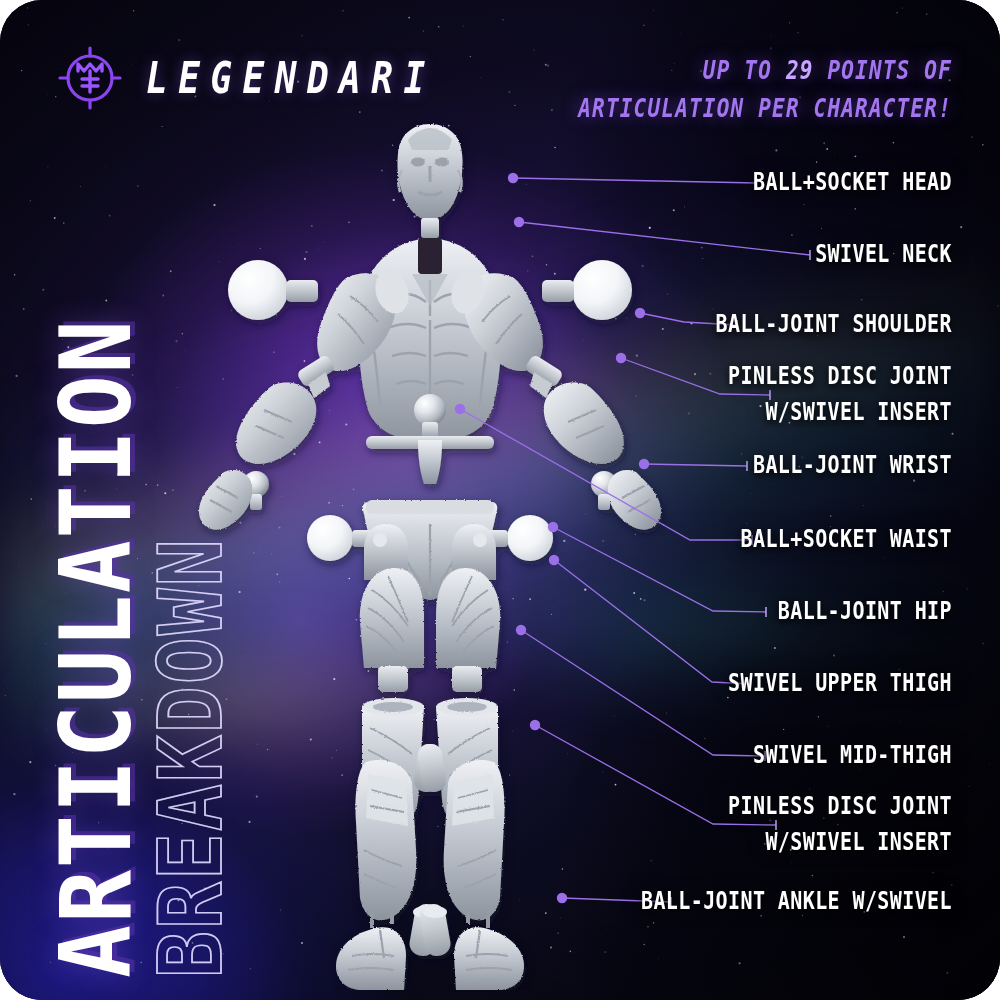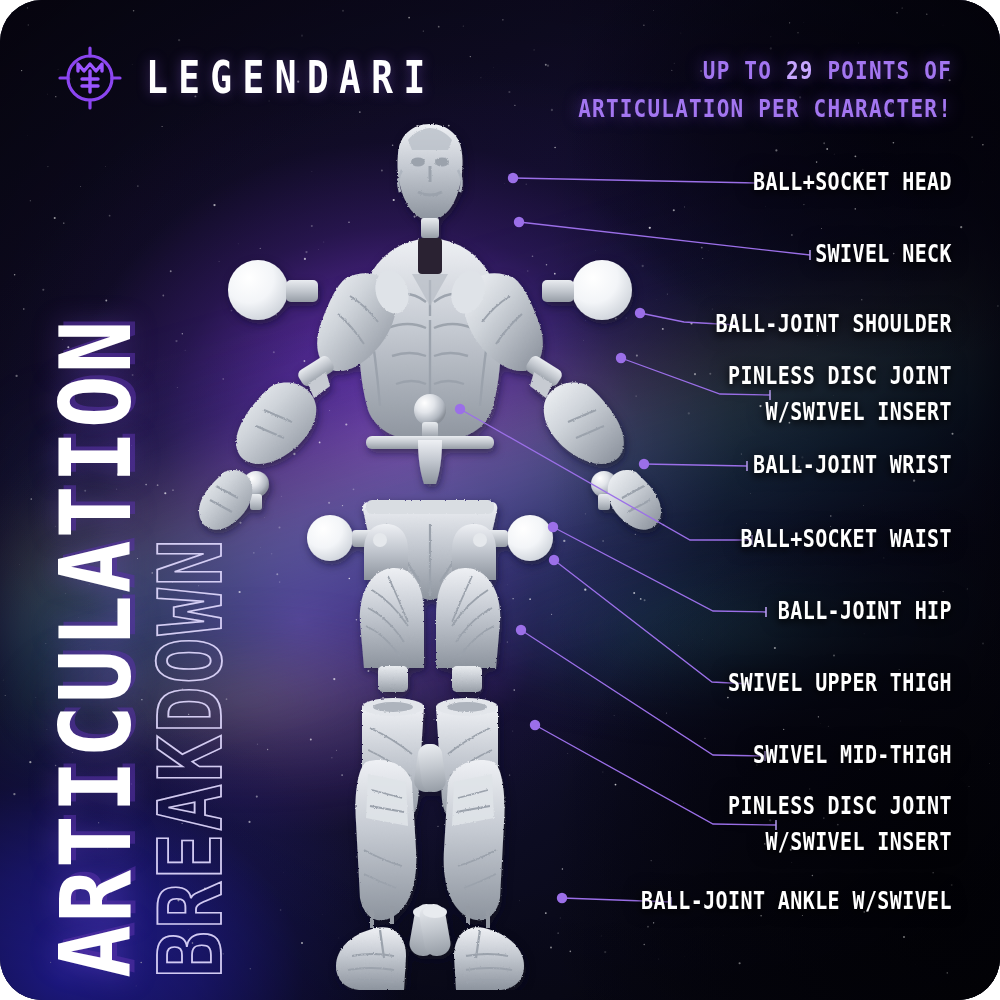--- a/index.html
+++ b/index.html
@@ -60,21 +60,21 @@
       linear-gradient(to right, rgba(0,0,0,0) 55%, rgba(2,2,10,0.55) 88%, rgba(2,2,10,0.75) 100%);
   }
   #bg-vig{
     background:radial-gradient(ellipse 760px 700px at 500px 500px, rgba(0,0,0,0) 55%, rgba(0,0,0,.45) 100%);
   }
 
   
   #bg-stars{ opacity:.85; }
 
   
-  #header{ position:absolute; left:0; top:0; width:1000px; height:130px; }
+  #header{ position:absolute; left:0; top:0; width:1000px; height:130px;font-style:italic; }
 
   #logo-lockup{
     position:absolute; left:56px; top:44px;
     display:flex; align-items:center; gap:22px;
   }
   #brand-mark{ width:68px; height:68px; display:block; }
   #brand-name{
     color:#ffffff;
     font-size:38px;
     font-weight:700;

